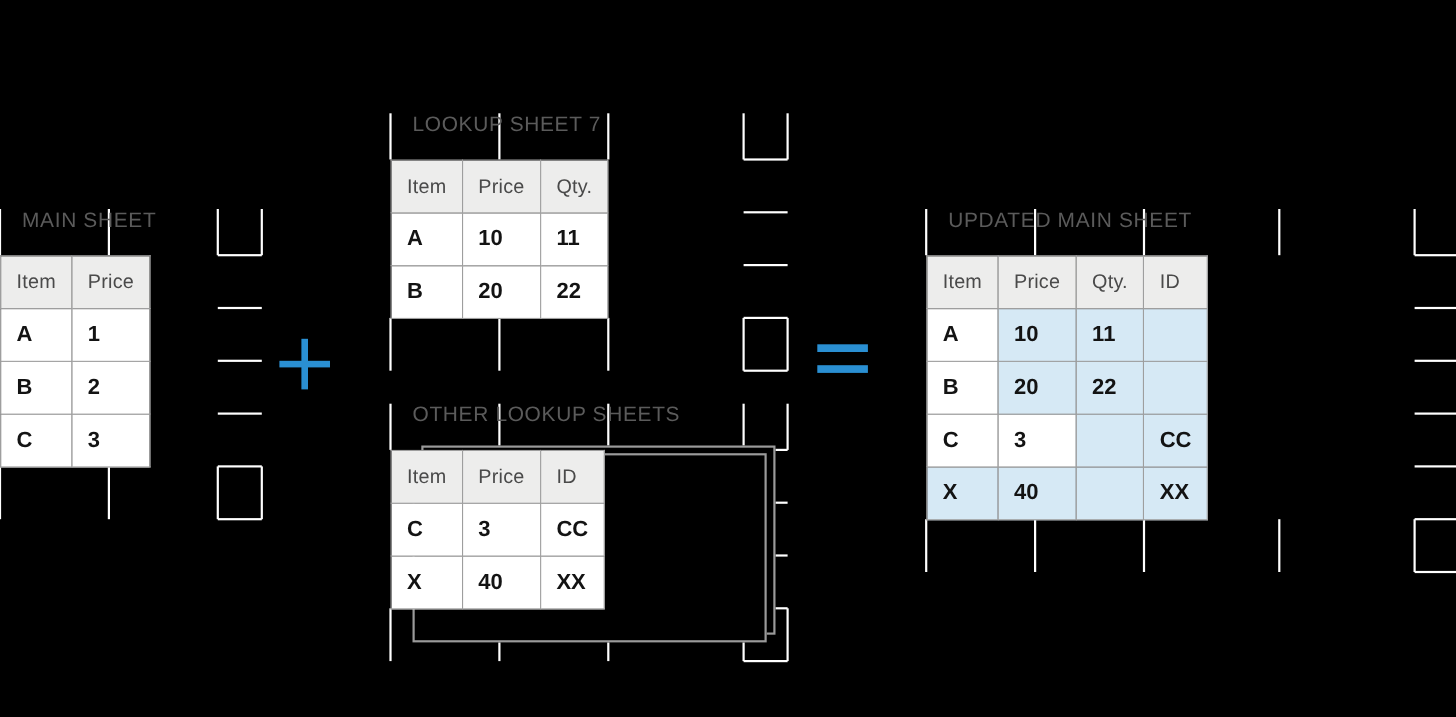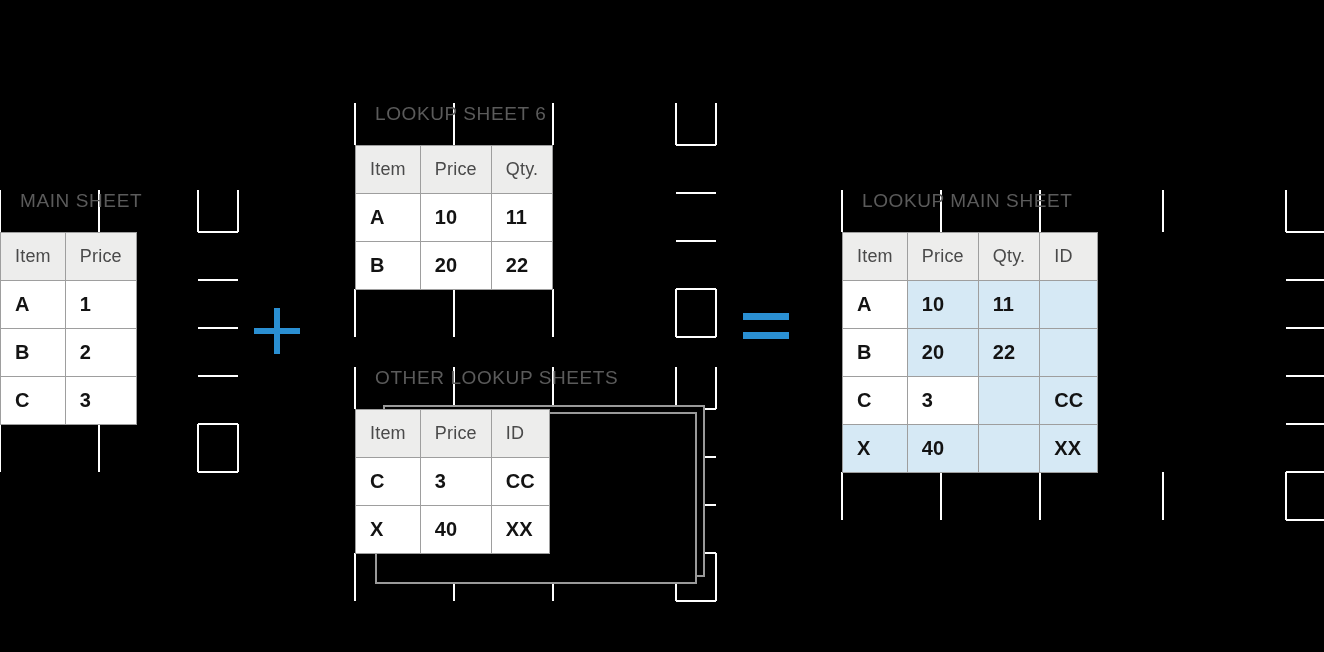--- a/index.html
+++ b/index.html
@@ -125,21 +125,21 @@
         </tbody>
       </table>
   </div>
 
   <div class="op op-plus" style="left:254px;top:308px;width:46px;height:46px;">
     <span class="bar h"></span>
     <span class="bar v"></span>
   </div>
 
   <div class="sheet" id="sheet-lookup1" style="left:355px;top:103px;">
-    <div class="sheet-title">LOOKUP SHEET 6</div>
+    <div class="sheet-title">LOOKUP SHEET 7</div>
     <div class="gridlines">
         <div class="gl-v" style="left: -1px; top: 0px; height: 42px;"></div>
         <div class="gl-v" style="left: -1px; top: 186px; height: 48px;"></div>
         <div class="gl-v" style="left: 98px; top: 0px; height: 42px;"></div>
         <div class="gl-v" style="left: 98px; top: 186px; height: 48px;"></div>
         <div class="gl-v" style="left: 197px; top: 0px; height: 42px;"></div>
         <div class="gl-v" style="left: 197px; top: 186px; height: 48px;"></div>
         <div class="gl-v" style="left: 320px; top: 0px; height: 42px;"></div>
         <div class="gl-v" style="left: 320px; top: 186px; height: 48px;"></div>
         <div class="gl-v" style="left: 360px; top: 0px; height: 42px;"></div>
@@ -226,21 +226,21 @@
         </tbody>
       </table>
   </div>
 
   <div class="op op-eq" style="left:743px;top:308px;width:46px;height:36px;">
     <span class="bar h1"></span>
     <span class="bar h2"></span>
   </div>
 
   <div class="sheet" id="sheet-updated" style="left:842px;top:190px;">
-    <div class="sheet-title">LOOKUP MAIN SHEET</div>
+    <div class="sheet-title">UPDATED MAIN SHEET</div>
     <div class="gridlines">
         <div class="gl-v" style="left: -1px; top: 0px; height: 42px;"></div>
         <div class="gl-v" style="left: -1px; top: 282px; height: 48px;"></div>
         <div class="gl-v" style="left: 98px; top: 0px; height: 42px;"></div>
         <div class="gl-v" style="left: 98px; top: 282px; height: 48px;"></div>
         <div class="gl-v" style="left: 197px; top: 0px; height: 42px;"></div>
         <div class="gl-v" style="left: 197px; top: 282px; height: 48px;"></div>
         <div class="gl-v" style="left: 320px; top: 0px; height: 42px;"></div>
         <div class="gl-v" style="left: 320px; top: 282px; height: 48px;"></div>
         <div class="gl-v" style="left: 443px; top: 0px; height: 42px;"></div>

